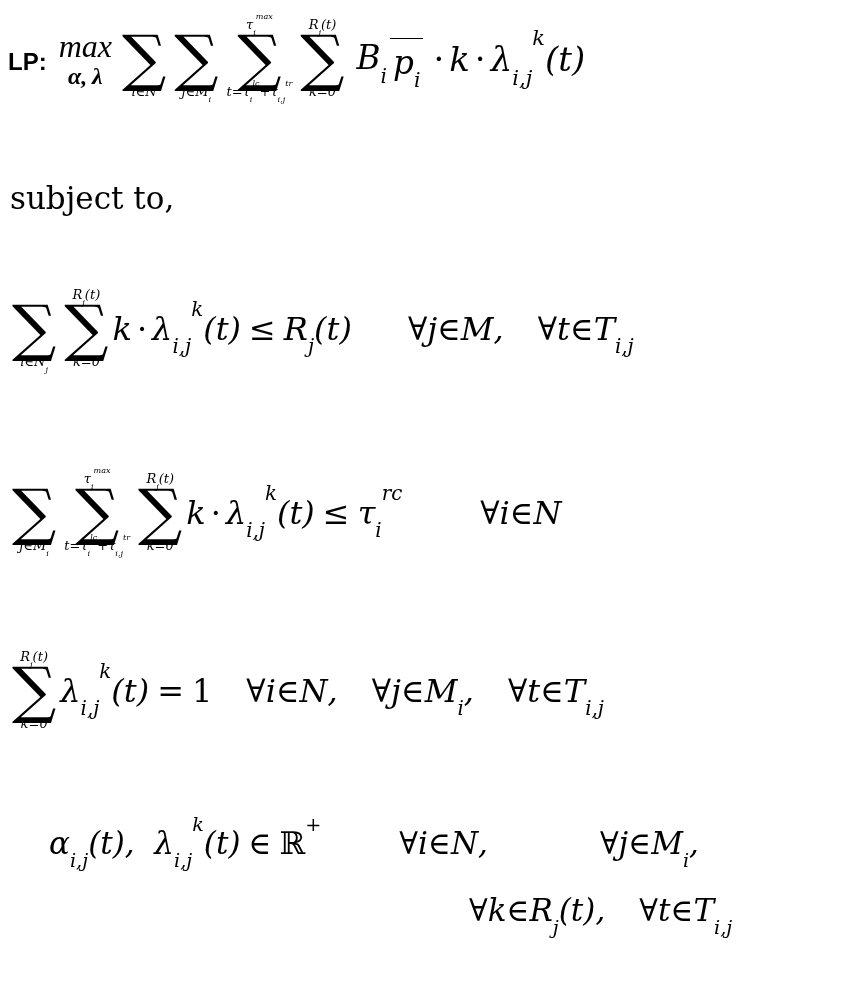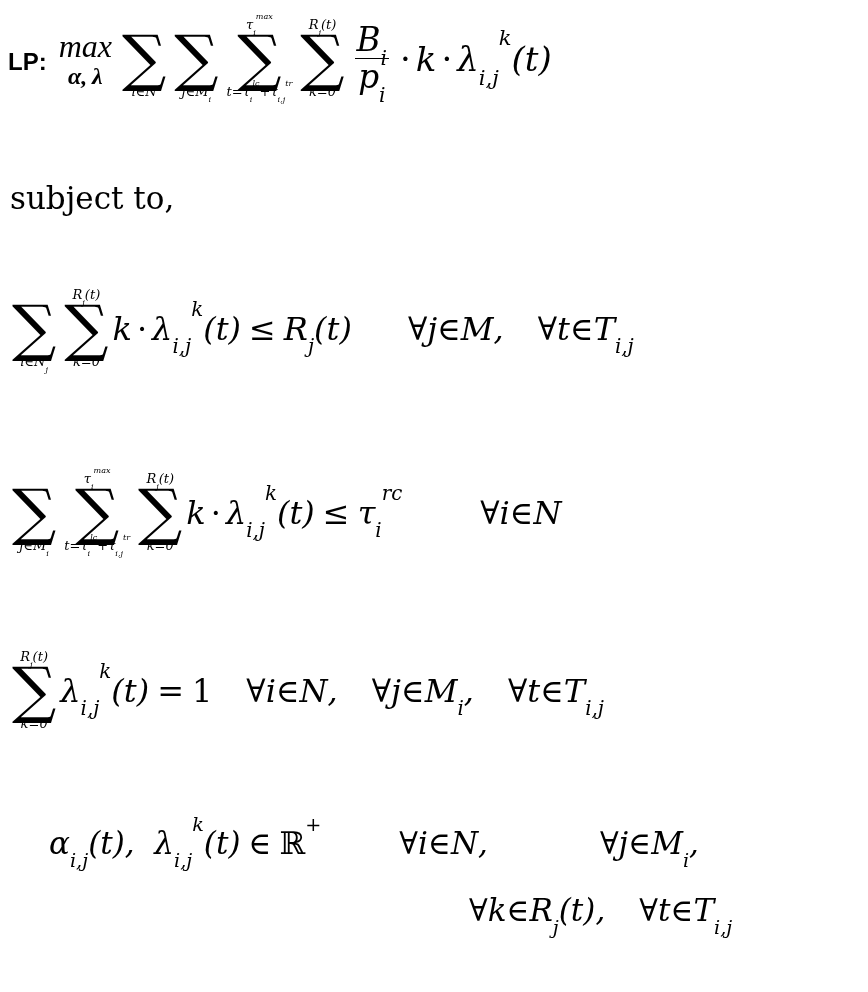--- a/index.html
+++ b/index.html
@@ -65,30 +65,29 @@
     position: relative;
     font-style: italic;
   }
   sub { top: 0.30em; }
   sup { top: -0.62em; }
   sup.up, sub.up { font-style: normal; }
 
   
   .frac {
     display: inline-flex;
-    flex-direction: column;
     align-items: center;
     vertical-align: middle;
     line-height: 1.05;
     margin: 0 5px;
     font-size: 0.96em;
     justify-content: center;
   }
   .frac .num { padding: 0 3px 1px 3px; }
-  .frac .den { padding: 1px 3px 0 3px; border-top: 1.6px solid #000; }
+  .frac .den { padding: 7px 3px 0 3px; border-top: 1.6px solid #000; }
 
   
   .maxstack {
     display: inline-flex;
     flex-direction: column;
     align-items: center;
     vertical-align: middle;
     line-height: 1.05;
     margin: 0 6px 0 2px;
   }

